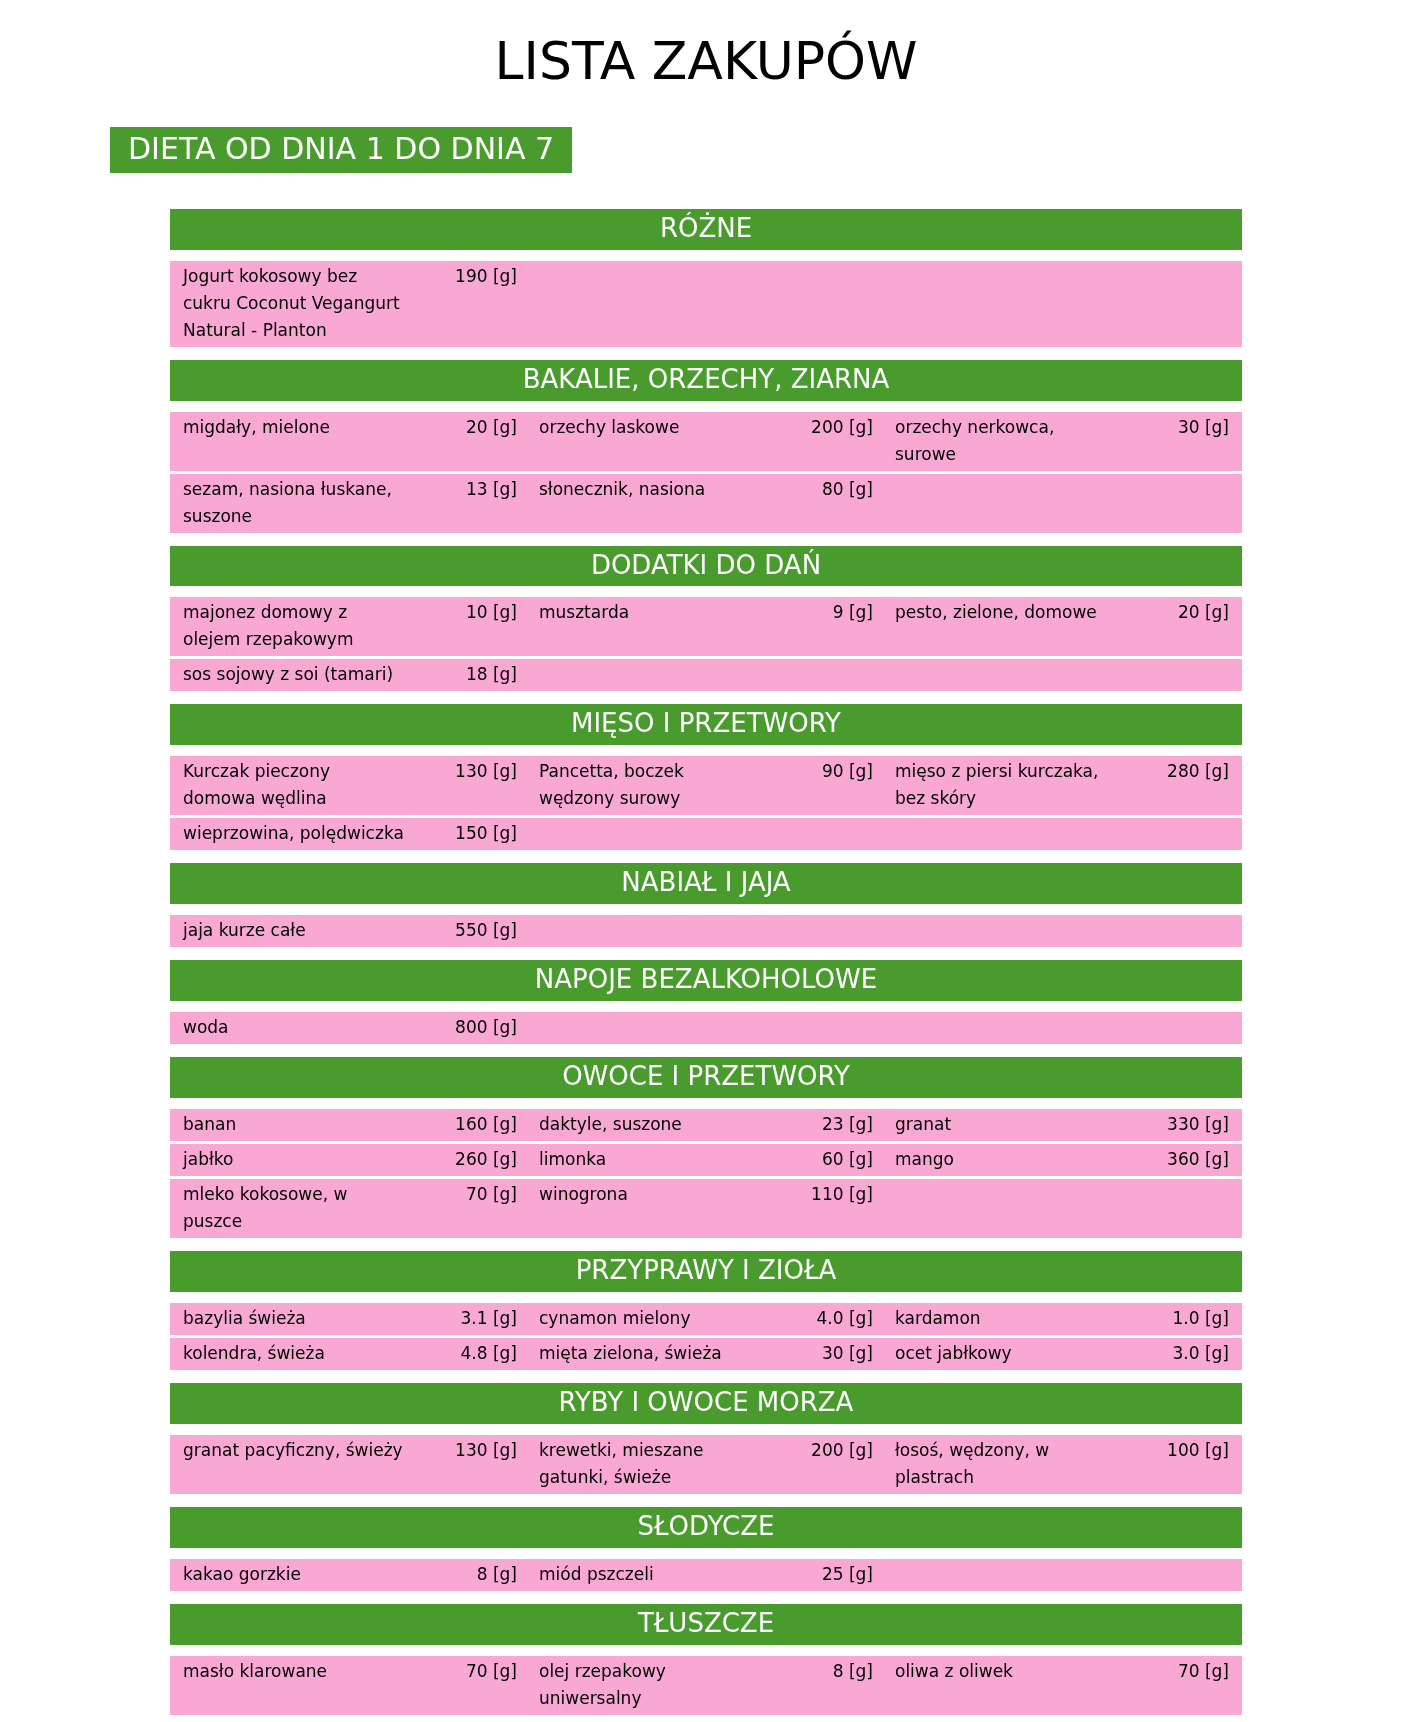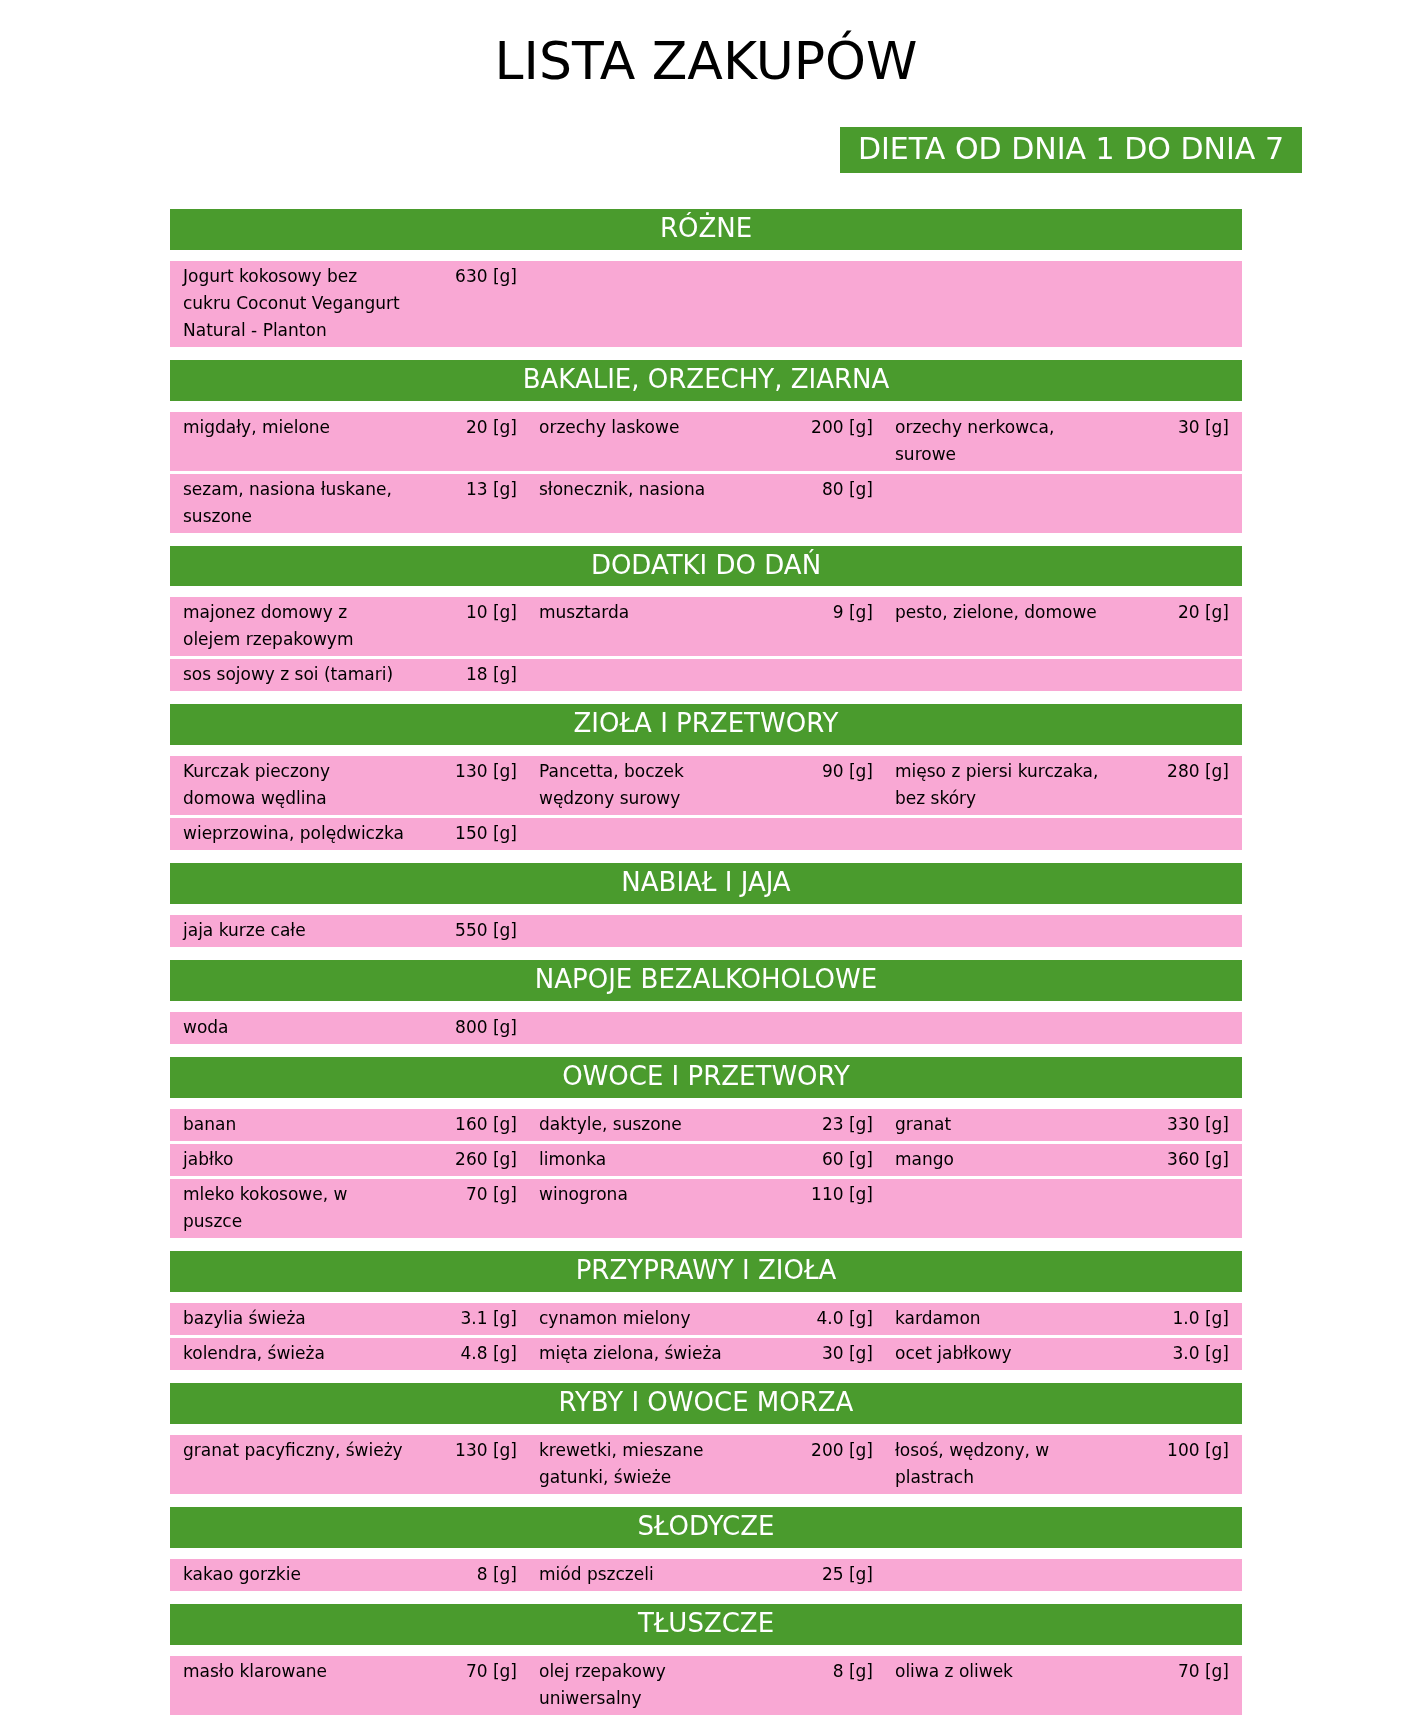--- a/index.html
+++ b/index.html
@@ -18,21 +18,21 @@
   }
   .title {
     margin-top: 30px;
     text-align: center;
     font-size: 52px;
     font-weight: 400;
     line-height: 1.2;
     color: #000000;
   }
   .subtitle-wrap {
-    text-align: right;
+    text-align: left;
     margin-top: 0;
   }
   .subtitle {
     display: inline-block;
     background: #4a9b2d;
     color: #ffffff;
     font-size: 30px;
     line-height: 1.15;
     padding: 5px 18px 6px;
   }
@@ -77,21 +77,21 @@
   <h1 class="title">LISTA ZAKUPÓW</h1>
   <div class="subtitle-wrap">
     <div class="subtitle">DIETA OD DNIA 1 DO DNIA 7</div>
   </div>
   <div class="content">
       <div class="section">
         <div class="section-bar">RÓŻNE</div>
         <div class="rows">
           <div class="row">
             <div class="cell-name">Jogurt kokosowy bez cukru Coconut Vegangurt Natural - Planton</div>
-            <div class="cell-qty">630 [g]</div>
+            <div class="cell-qty">190 [g]</div>
             <div class="cell-name"></div>
             <div class="cell-qty"></div>
             <div class="cell-name"></div>
             <div class="cell-qty"></div>
           </div>
         </div>
       </div>
       <div class="section">
         <div class="section-bar">BAKALIE, ORZECHY, ZIARNA</div>
         <div class="rows">
@@ -128,21 +128,21 @@
             <div class="cell-name">sos sojowy z soi (tamari)</div>
             <div class="cell-qty">18 [g]</div>
             <div class="cell-name"></div>
             <div class="cell-qty"></div>
             <div class="cell-name"></div>
             <div class="cell-qty"></div>
           </div>
         </div>
       </div>
       <div class="section">
-        <div class="section-bar">ZIOŁA I PRZETWORY</div>
+        <div class="section-bar">MIĘSO I PRZETWORY</div>
         <div class="rows">
           <div class="row">
             <div class="cell-name">Kurczak pieczony domowa wędlina</div>
             <div class="cell-qty">130 [g]</div>
             <div class="cell-name">Pancetta, boczek wędzony surowy</div>
             <div class="cell-qty">90 [g]</div>
             <div class="cell-name">mięso z piersi kurczaka, bez skóry</div>
             <div class="cell-qty">280 [g]</div>
           </div>
           <div class="row">

